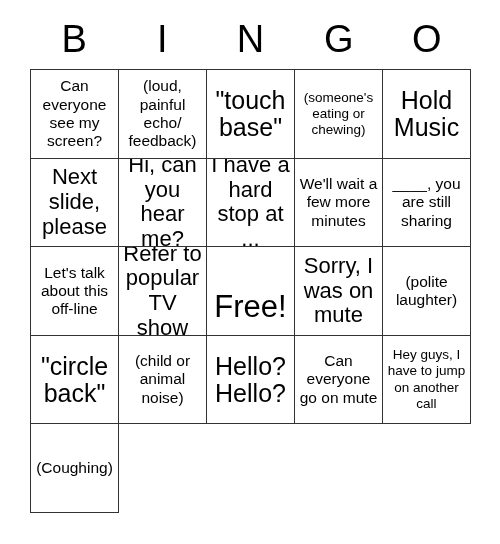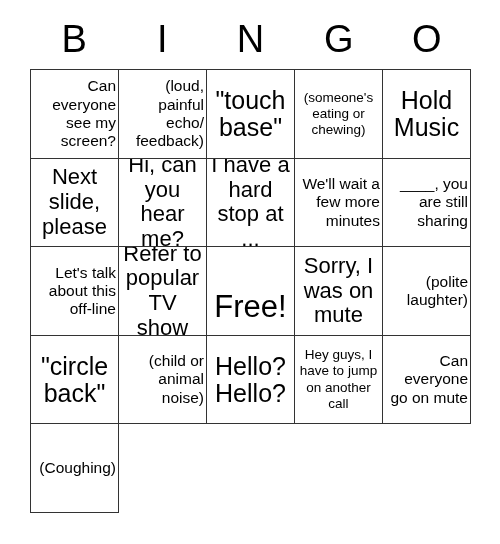--- a/index.html
+++ b/index.html
@@ -65,21 +65,21 @@
     width: 100%;
     line-height: 1.12;
     white-space: pre-line;
     word-break: normal;
   }
 
   
   .size-xl   { font-size: 31px; line-height: 1.05; margin-top: 32px; }
   .size-lg   { font-size: 25px; line-height: 1.08; }
   .size-md   { font-size: 22px; line-height: 1.12; }
-  .size-sm   { font-size: 15.5px; line-height: 1.18; text-align: right; }
+  .size-sm   { font-size: 15.5px; line-height: 1.18; }
   .size-xs   { font-size: 13.5px; line-height: 1.2; }
 </style>
 </head>
 <body>
 
 <div id="bingo-card">
 
   <div id="header-row">
     <div class="header-letter">B</div>
     <div class="header-letter">I</div>
@@ -141,23 +141,23 @@
         <span class="cell-text size-lg">"circle back"</span>
       </div>
     <div class="cell">
         <span class="cell-text size-sm">(child or animal noise)</span>
       </div>
     <div class="cell">
         <span class="cell-text size-lg">Hello? Hello?</span>
       </div>
 
     <div class="cell">
-        <span class="cell-text size-xs">Hey guys, I have to jump on another call</span>
+        <span class="cell-text size-sm">Can everyone go on mute</span>
       </div>
     <div class="cell">
-        <span class="cell-text size-sm">Can everyone go on mute</span>
+        <span class="cell-text size-xs">Hey guys, I have to jump on another call</span>
       </div>
     <div class="cell">
         <span class="cell-text size-sm">(Coughing)</span>
       </div>
   </div>
 
 </div>
 
 </body></html>

